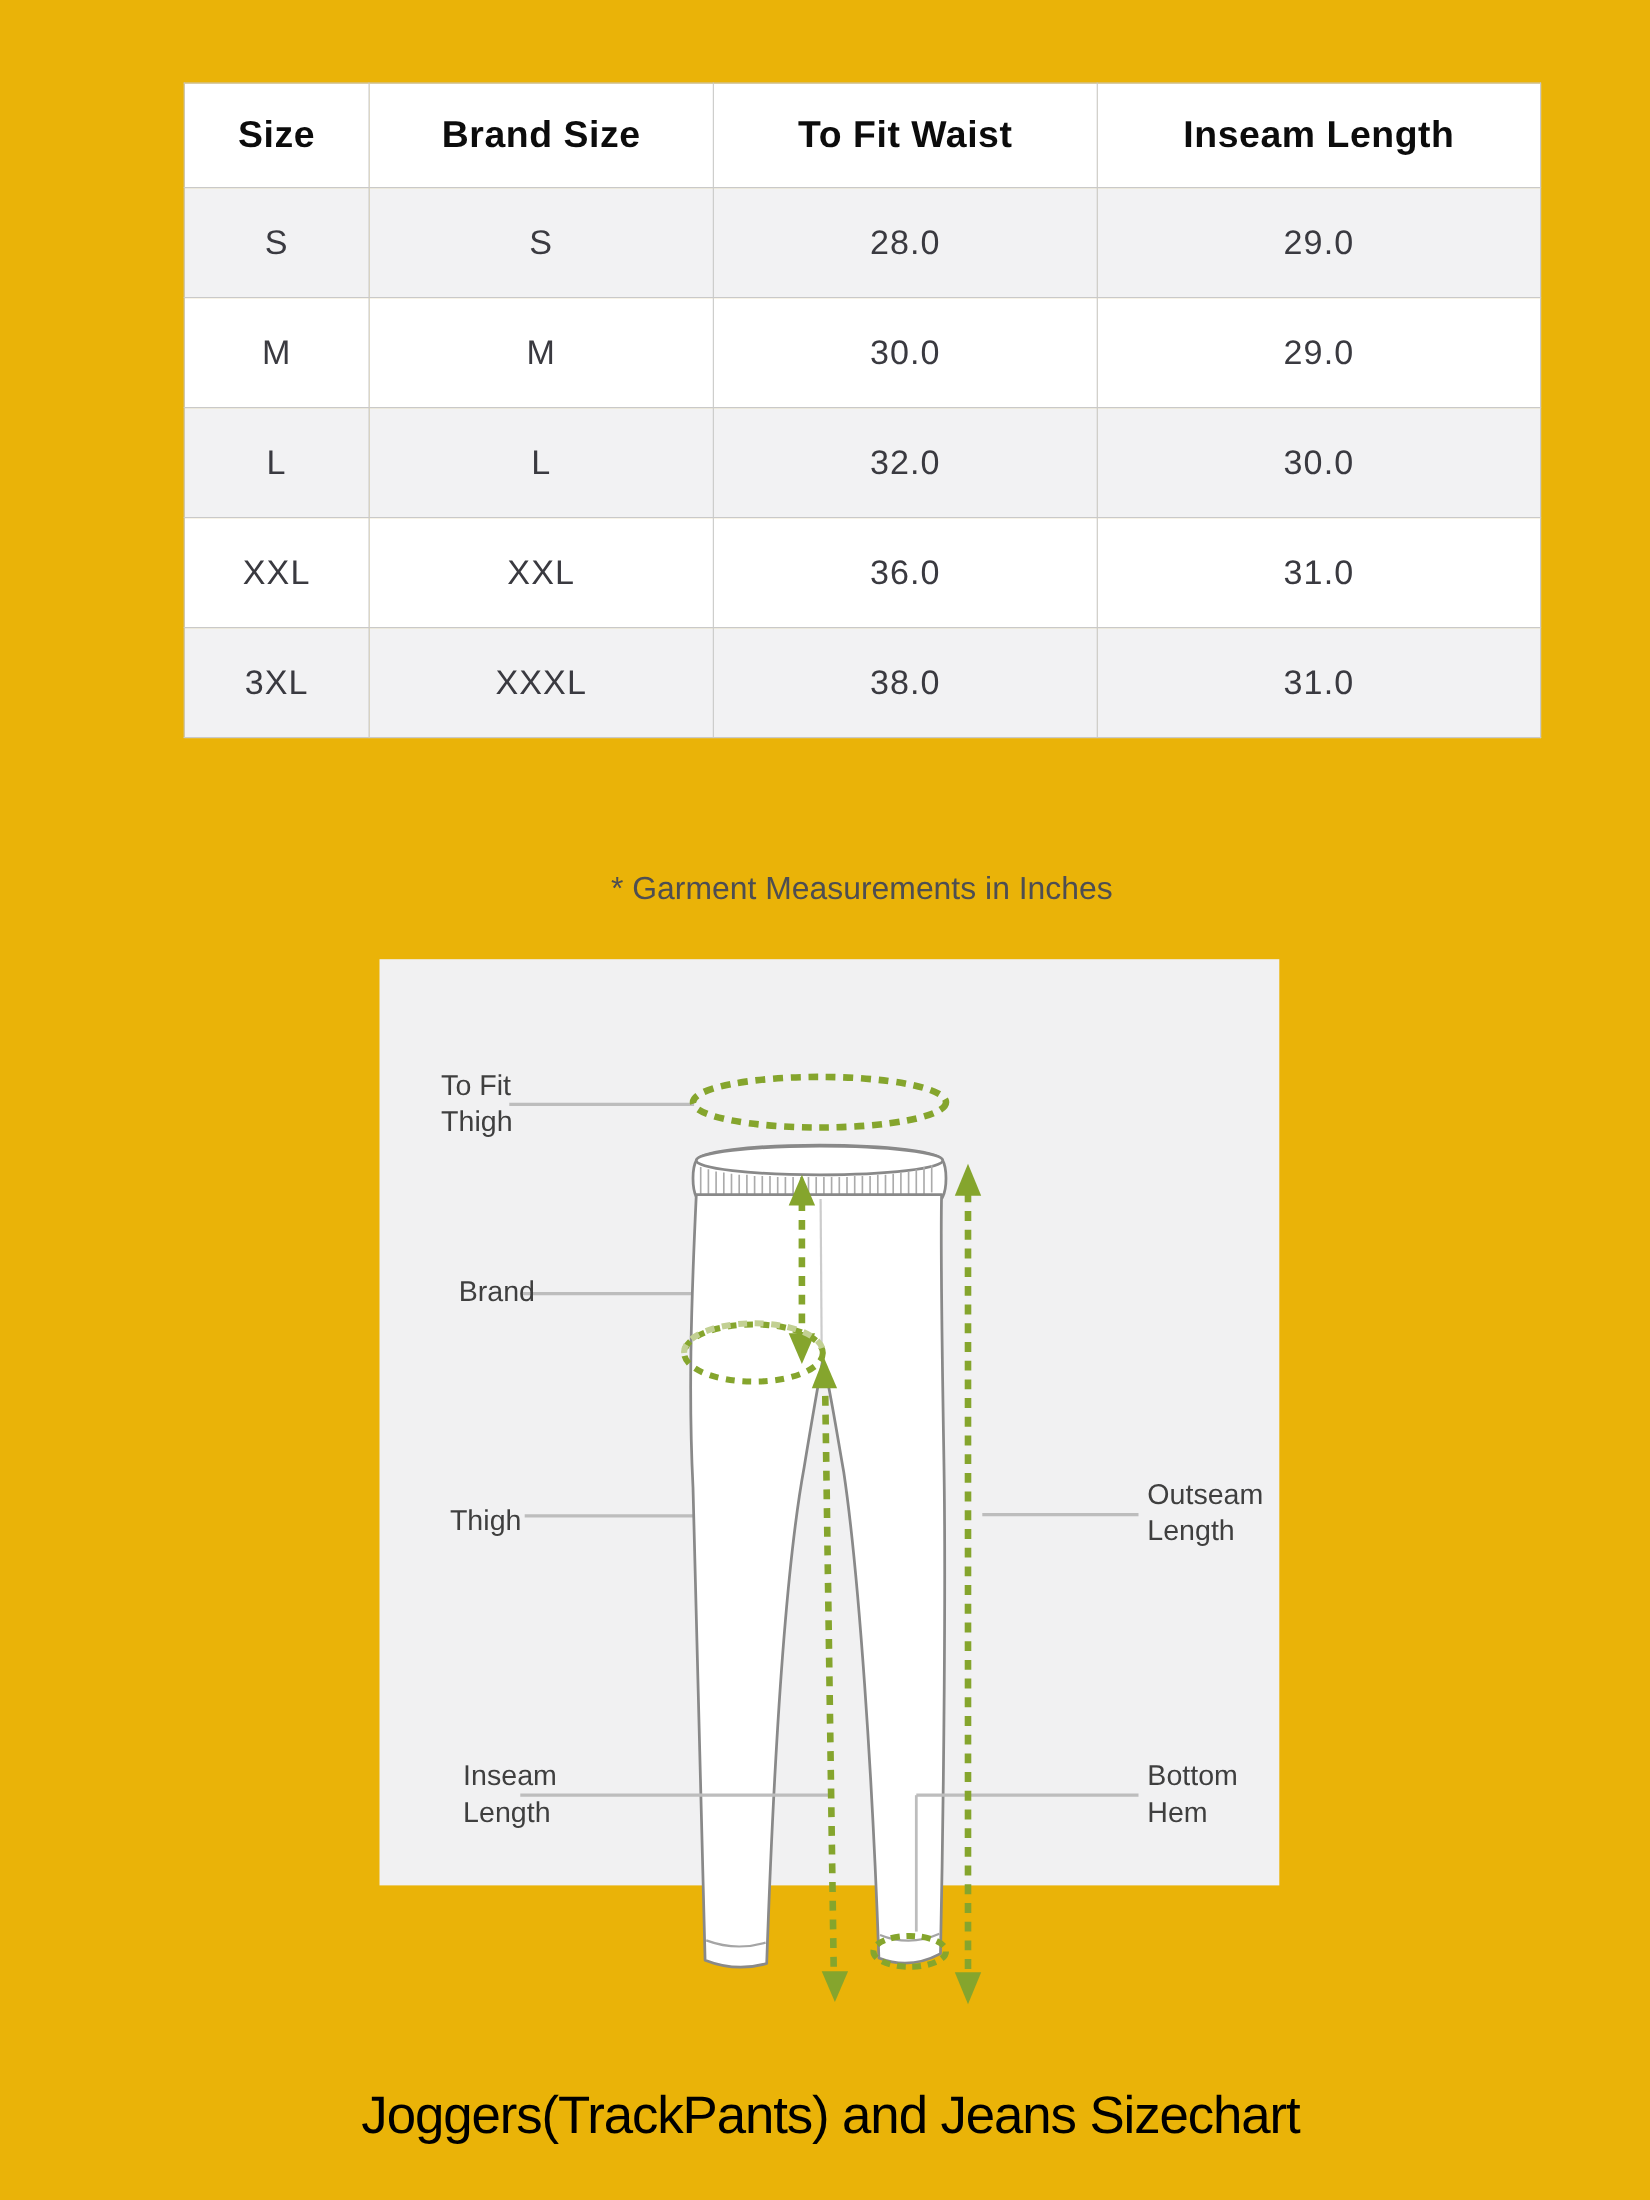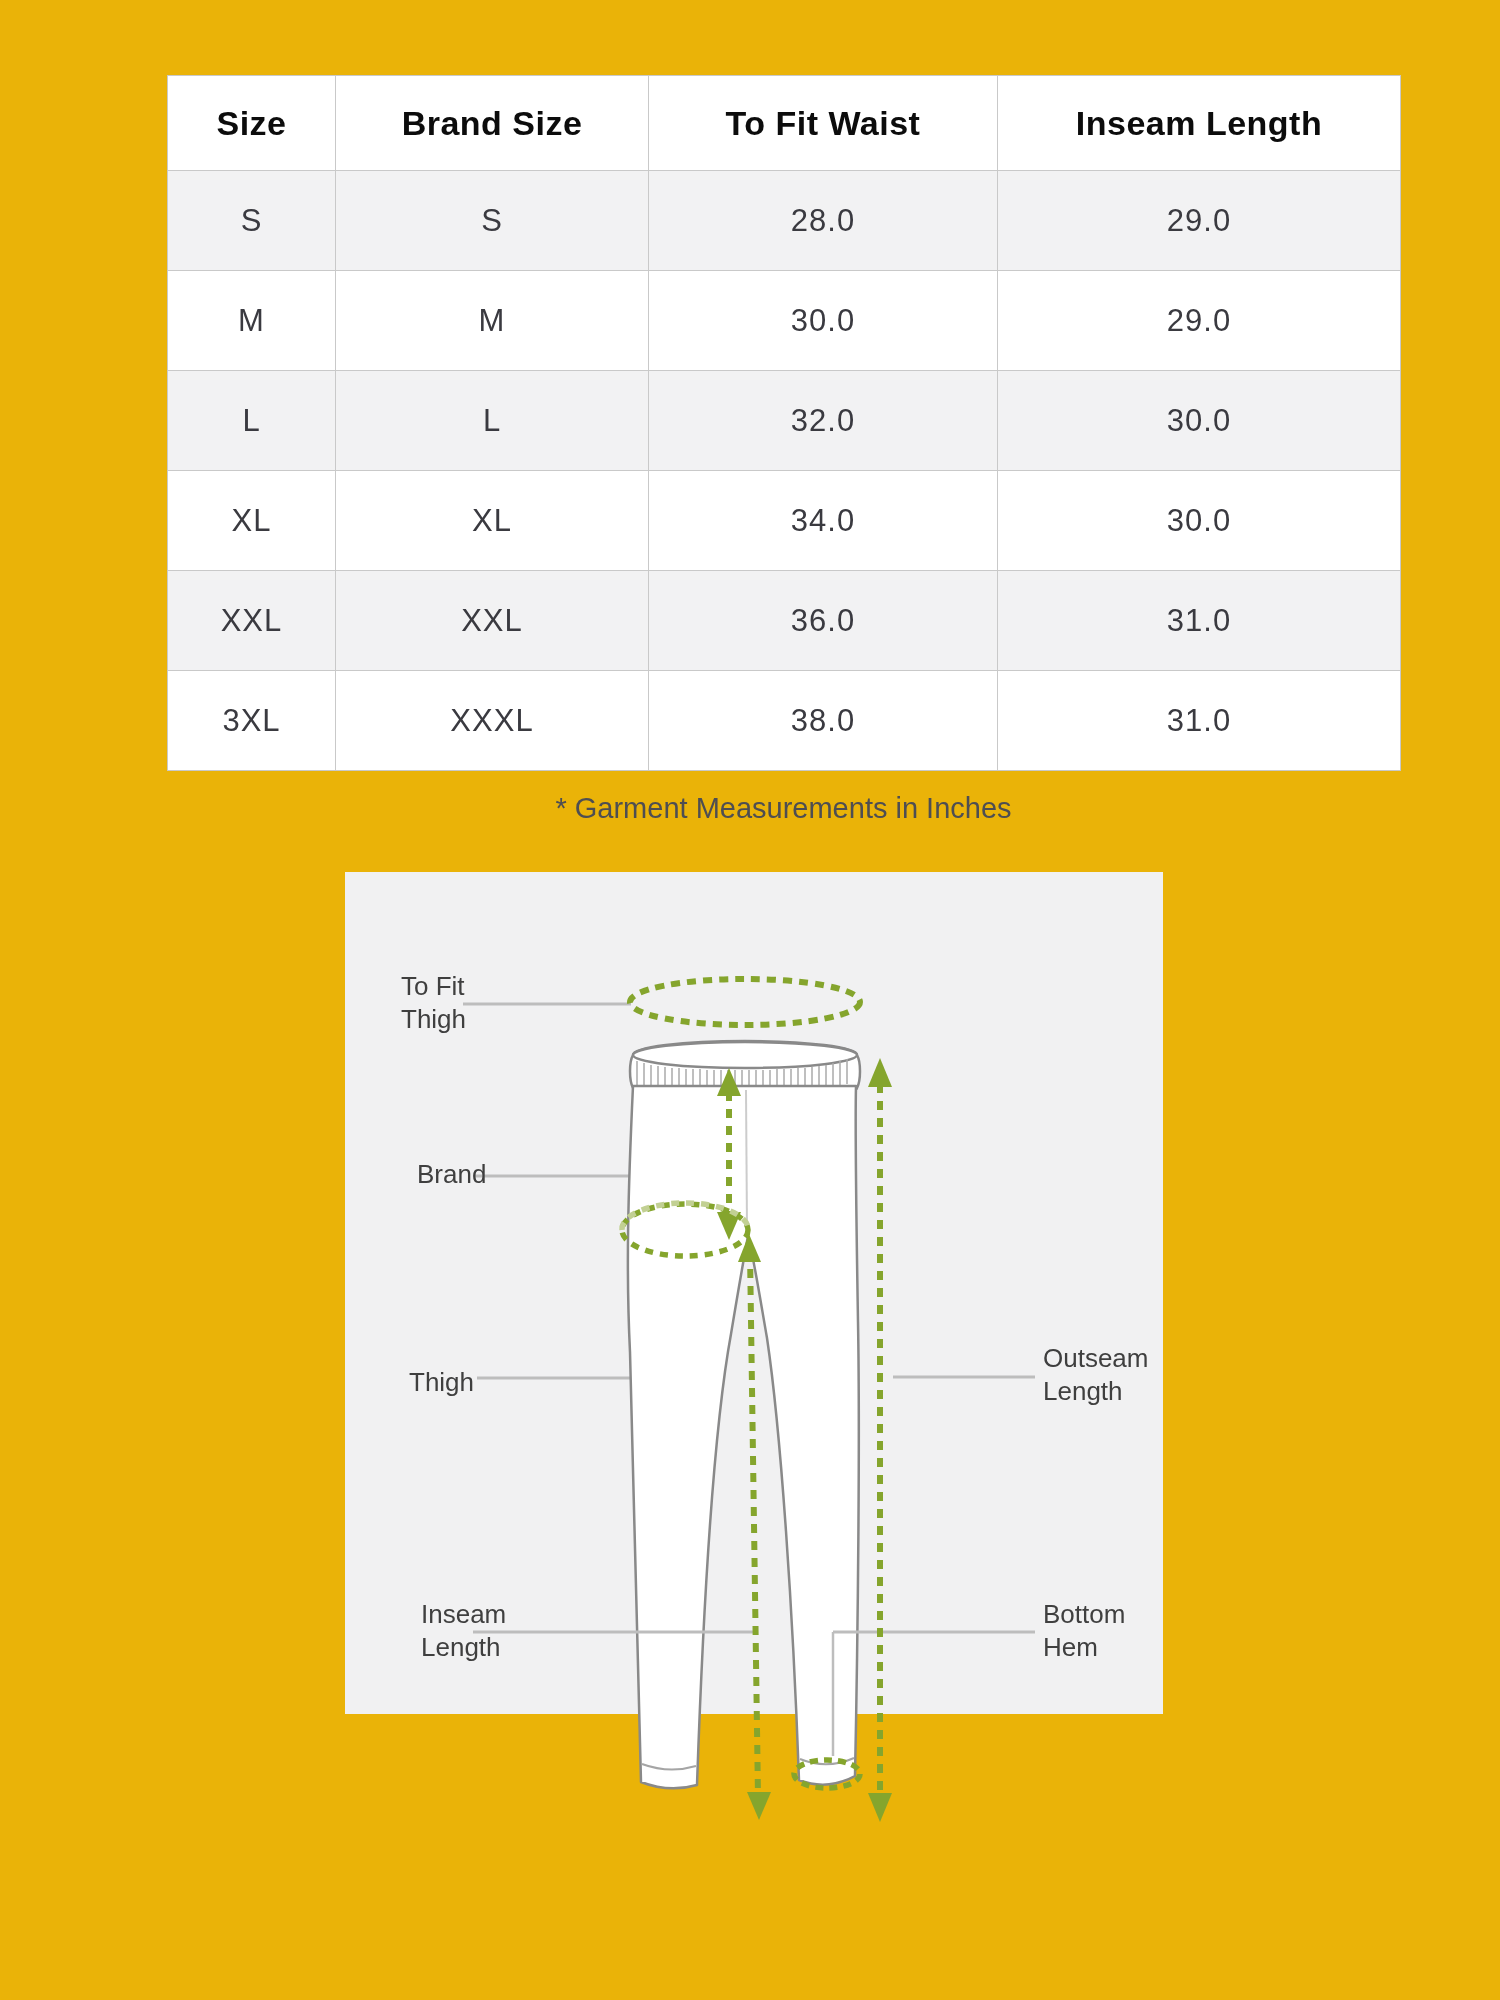--- a/index.html
+++ b/index.html
@@ -67,26 +67,20 @@
         <tr>
           <td>M</td>
           <td>M</td>
           <td>30.0</td>
           <td>29.0</td>
         </tr>
         <tr>
           <td>L</td>
           <td>L</td>
           <td>32.0</td>
-          <td>30.0</td>
-        </tr>
-        <tr>
-          <td>XL</td>
-          <td>XL</td>
-          <td>34.0</td>
           <td>30.0</td>
         </tr>
         <tr>
           <td>XXL</td>
           <td>XXL</td>
           <td>36.0</td>
           <td>31.0</td>
         </tr>
         <tr>
           <td>3XL</td>
@@ -175,14 +169,15 @@
     <div class="diag-label" id="lbl-outseam">
       <div>Outseam</div>
       <div>Length</div>
     </div>
     <div class="diag-label" id="lbl-bottomhem">
       <div>Bottom</div>
       <div>Hem</div>
     </div>
   </div>
 
+  <div id="caption">Joggers(TrackPants) and Jeans Sizechart</div>
 
 </div>
 
 </body></html>

